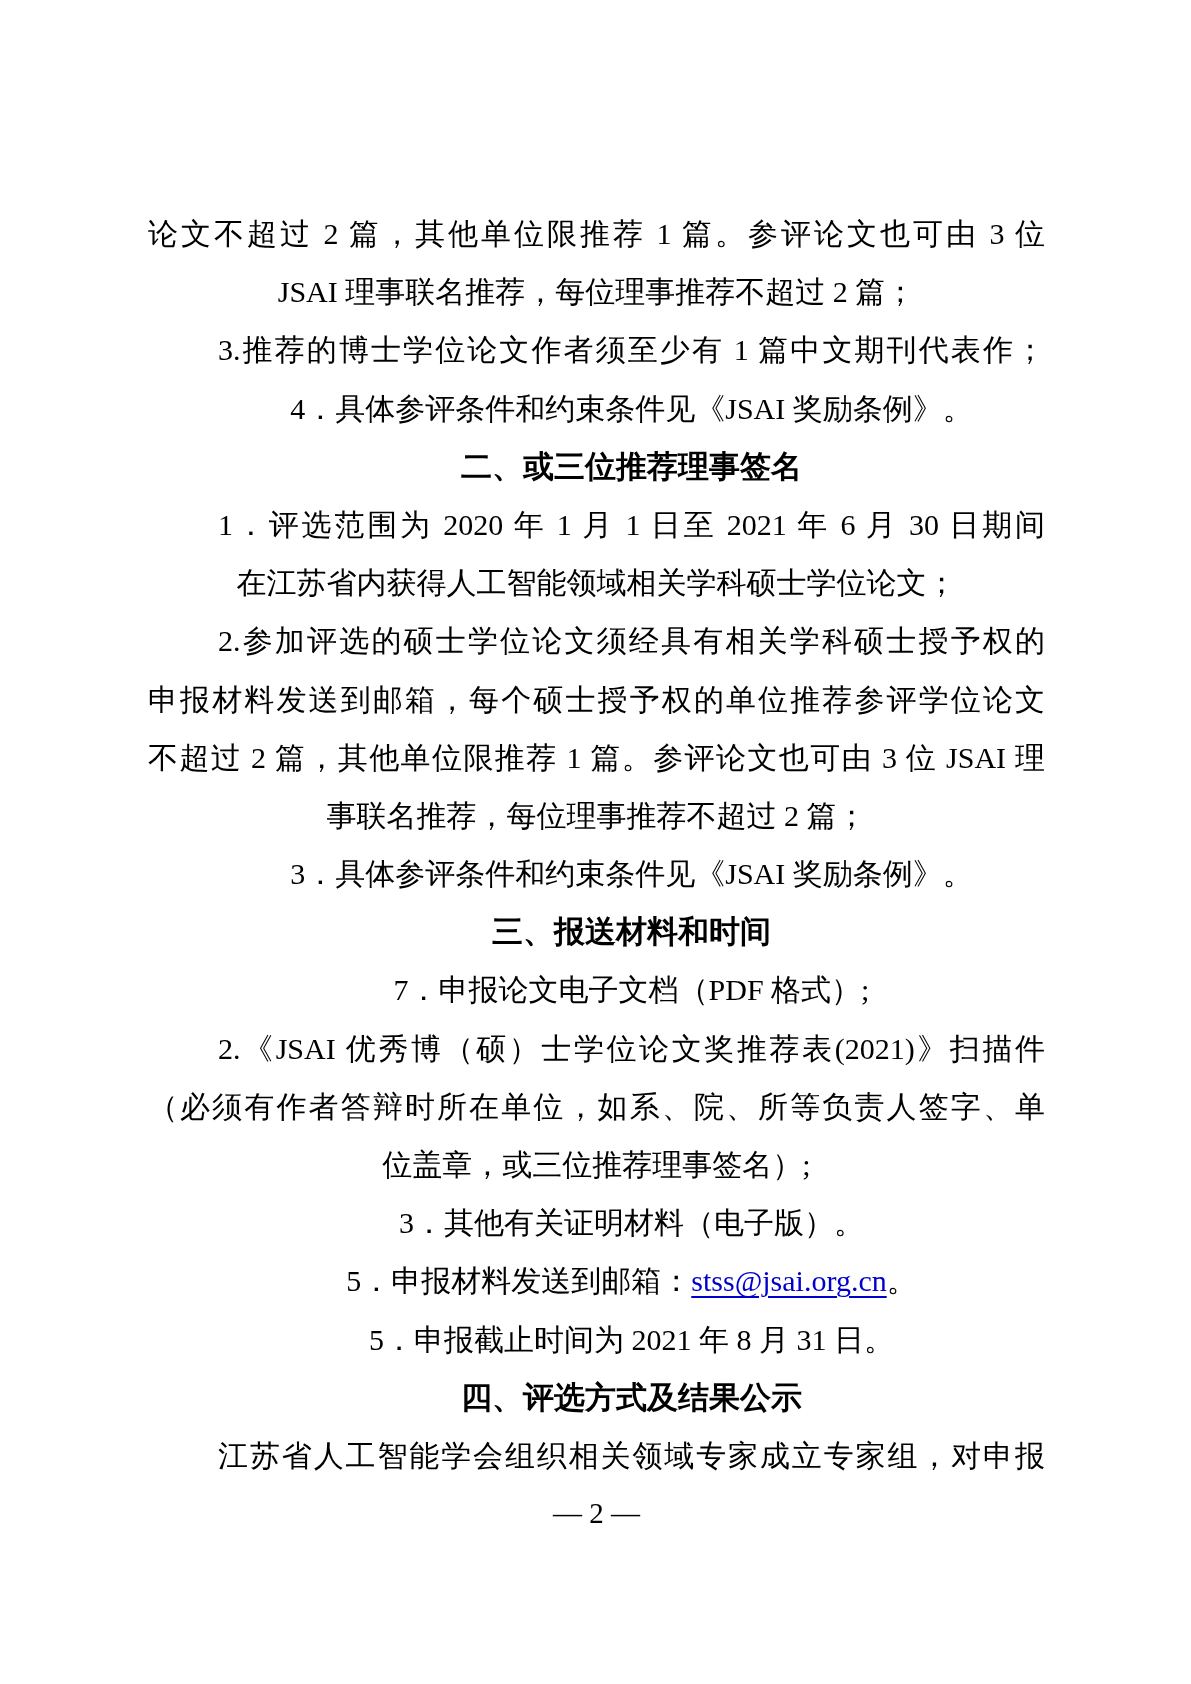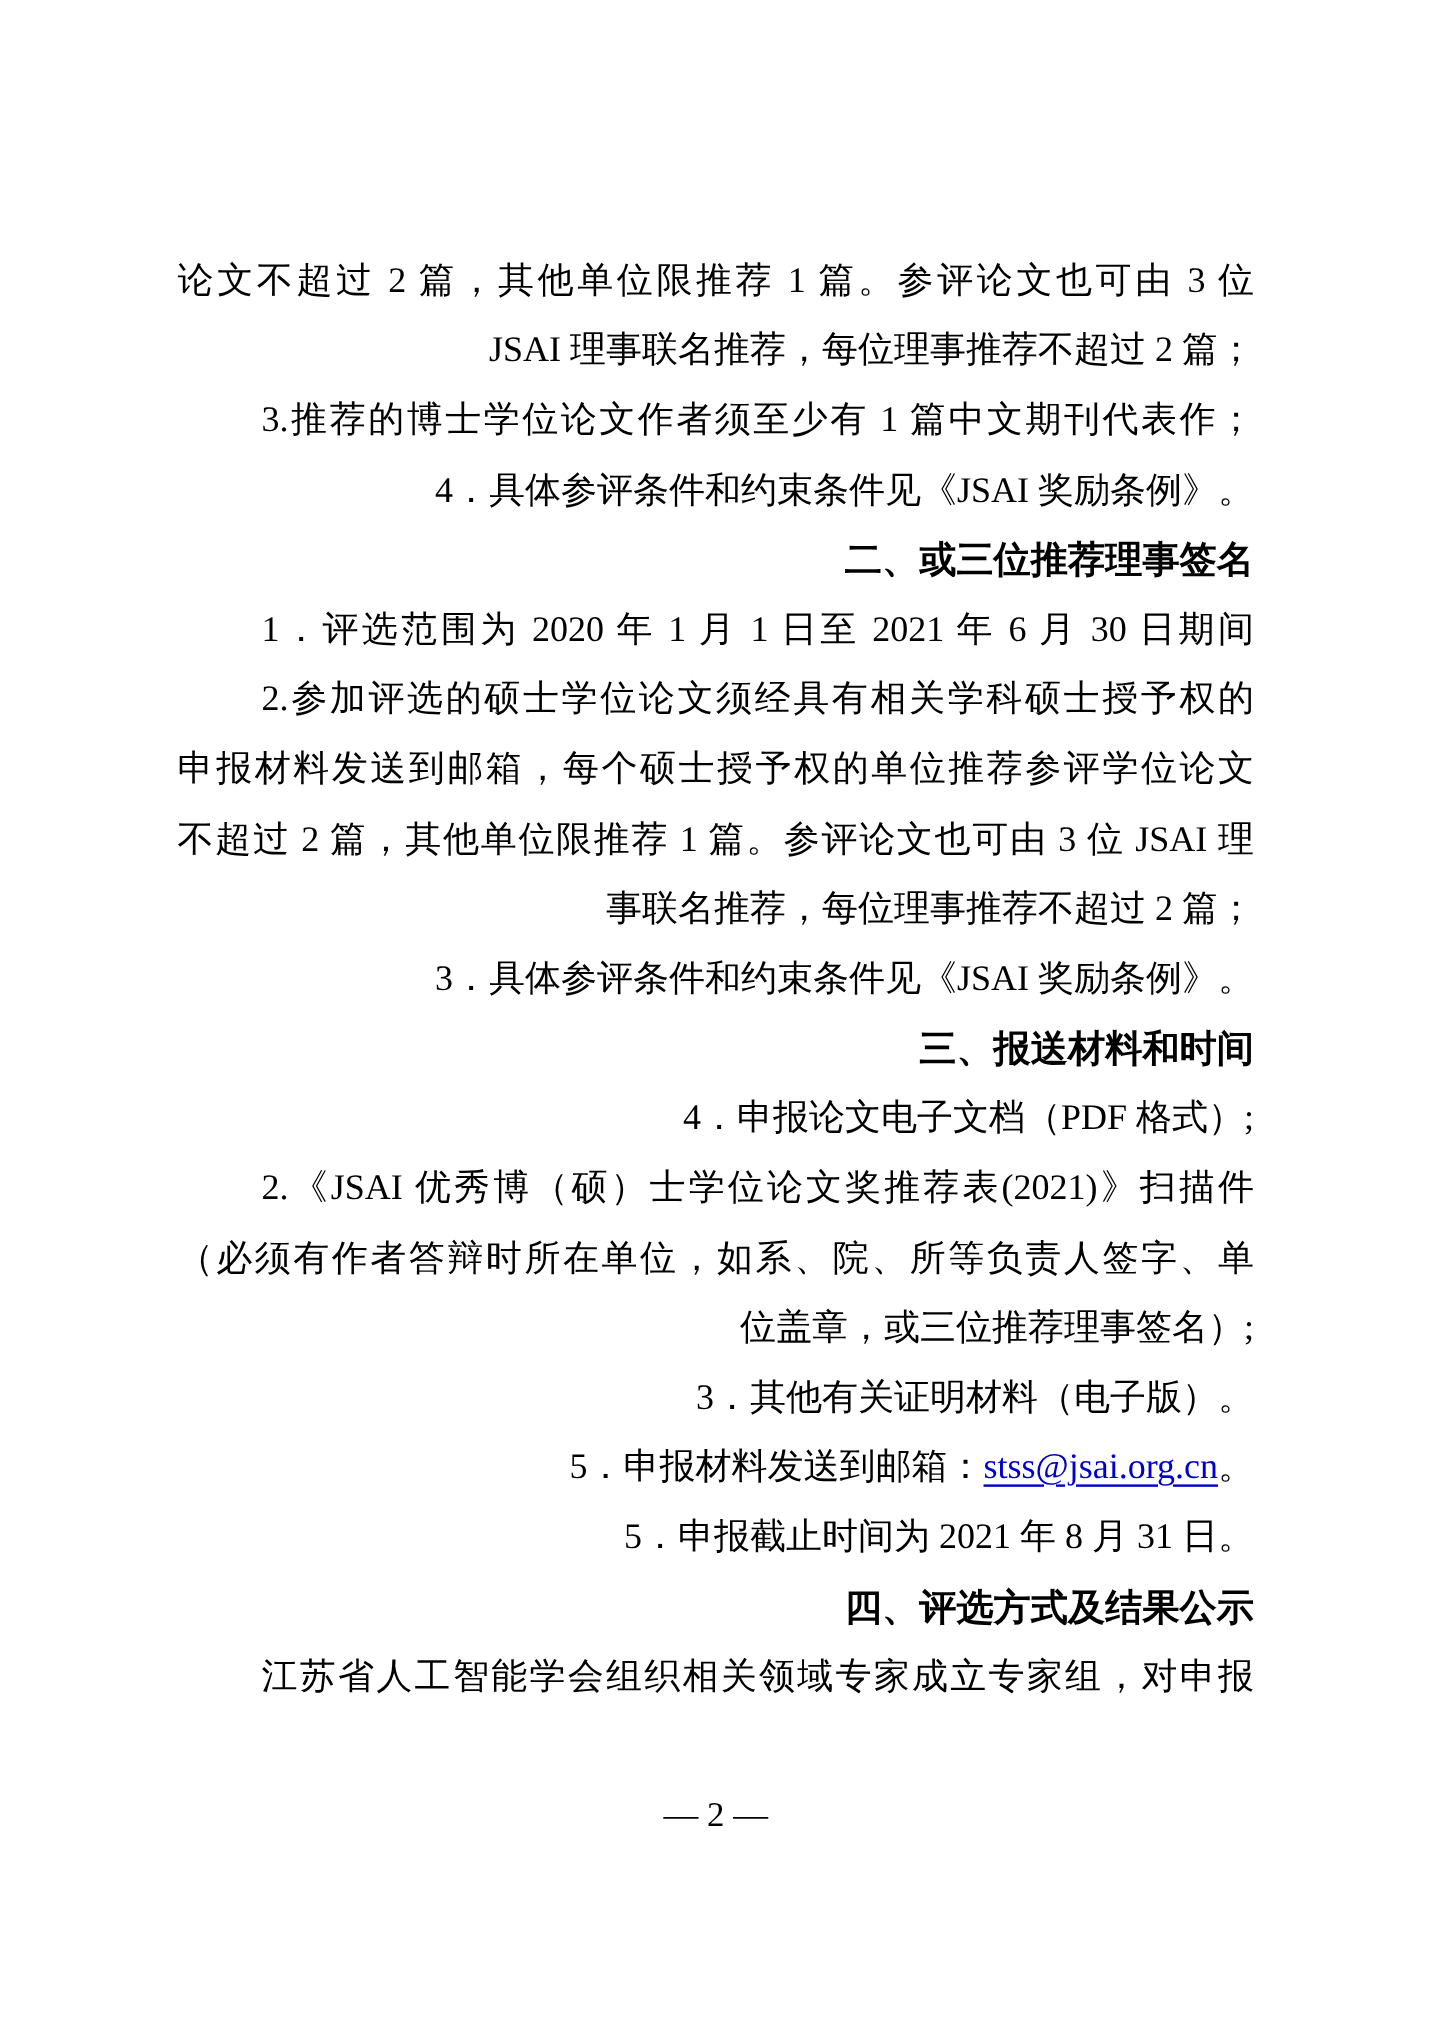--- a/index.html
+++ b/index.html
@@ -20,21 +20,21 @@
     position: absolute;
     left: 148px;
     top: 205px;
     width: 897px;
   }
   .ln {
     font-size: 30px;
     line-height: 58.2px;
     height: 58.2px;
     overflow: hidden;
-    text-align: right;
+    text-align: center;
     white-space: normal;
   }
   .ln.i { text-indent: 70px; }
   .ln.j {
     text-align: justify;
     text-align-last: justify;
   }
   .ln.h {
     font-family: "Liberation Sans", "DejaVu Sans", sans-serif;
     font-weight: 700;
@@ -61,27 +61,28 @@
 <body>
 
 <div class="page">
   <div class="body-text">
     <div class="ln j">论文不超过 2 篇，其他单位限推荐 1 篇。参评论文也可由 3 位</div>
     <div class="ln">JSAI 理事联名推荐，每位理事推荐不超过 2 篇；</div>
     <div class="ln i j">3.推荐的博士学位论文作者须至少有 1 篇中文期刊代表作；</div>
     <div class="ln i">4．具体参评条件和约束条件见《JSAI 奖励条例》。</div>
     <div class="ln i h">二、或三位推荐理事签名</div>
     <div class="ln i j">1．评选范围为 2020 年 1 月 1 日至 2021 年 6 月 30 日期间</div>
+    <div class="ln">在江苏省内获得人工智能领域相关学科硕士学位论文；</div>
     <div class="ln i j">2.参加评选的硕士学位论文须经具有相关学科硕士授予权的</div>
     <div class="ln j">申报材料发送到邮箱，每个硕士授予权的单位推荐参评学位论文</div>
     <div class="ln j">不超过 2 篇，其他单位限推荐 1 篇。参评论文也可由 3 位 JSAI 理</div>
     <div class="ln">事联名推荐，每位理事推荐不超过 2 篇；</div>
     <div class="ln i">3．具体参评条件和约束条件见《JSAI 奖励条例》。</div>
     <div class="ln i h">三、报送材料和时间</div>
-    <div class="ln i">4．申报论文电子文档（PDF 格式）;</div>
+    <div class="ln i">7．申报论文电子文档（PDF 格式）;</div>
     <div class="ln i j">2.《JSAI 优秀博（硕）士学位论文奖推荐表(2021)》扫描件</div>
     <div class="ln j">（必须有作者答辩时所在单位，如系、院、所等负责人签字、单</div>
     <div class="ln">位盖章，或三位推荐理事签名）;</div>
     <div class="ln i">3．其他有关证明材料（电子版）。</div>
     <div class="ln i">
       <span>5．申报材料发送到邮箱：</span><a class="email-link">stss@jsai.org.cn</a><span>。</span>
     </div>
     <div class="ln i">5．申报截止时间为 2021 年 8 月 31 日。</div>
     <div class="ln i h">四、评选方式及结果公示</div>
     <div class="ln i j">江苏省人工智能学会组织相关领域专家成立专家组，对申报</div>

